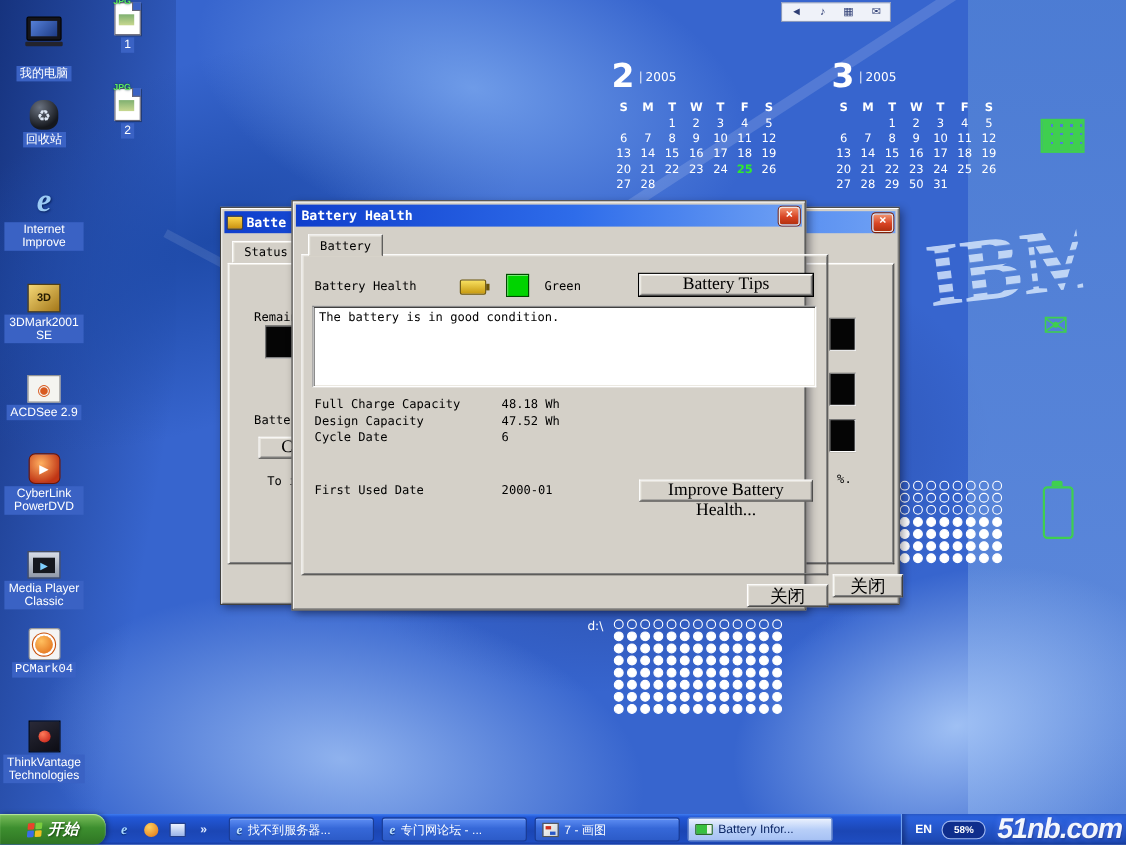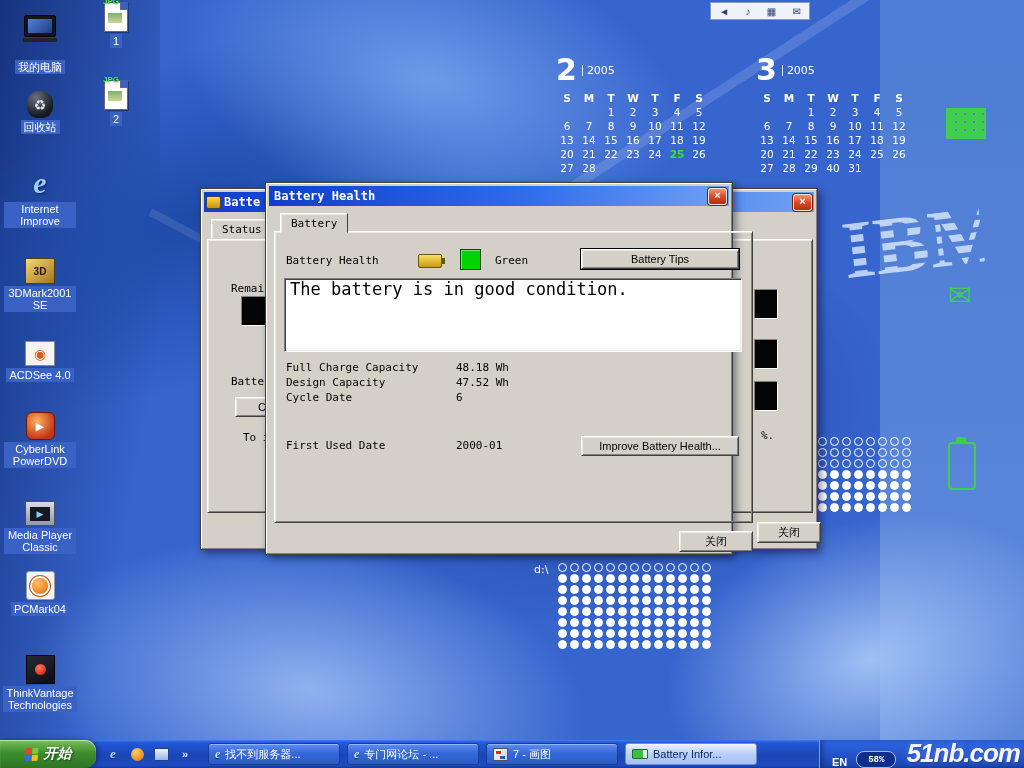--- a/index.html
+++ b/index.html
@@ -57,44 +57,44 @@
   .file-type{position:absolute;left:-2px;top:-6px;color:#5FE85F;font-size:8px;font-weight:bold;text-shadow:0 0 2px #033;}
 
   
   .win{position:absolute;background:#D4D0C8;border:1px solid #404040;box-shadow:inset 1px 1px 0 #FFFFFF,inset -1px -1px 0 #808080,3px 3px 8px rgba(0,0,20,.45);box-sizing:border-box;font-family:"DejaVu Sans Mono",monospace;font-size:11px;color:#000;}
   .tbar{position:absolute;left:3px;right:3px;top:3px;height:20px;background:linear-gradient(90deg,#0F3ECC,#2E6CEA 55%,#6FA1F4);display:flex;align-items:center;padding:0 2px;}
   .tbar-text{color:#fff;font-weight:bold;font-size:12px;margin-left:3px;flex:1;white-space:nowrap;overflow:hidden;}
   .win-ico{width:13px;height:11px;background:linear-gradient(#ffd84a,#c89010);border:1px solid #444;border-radius:2px;flex:0 0 auto;}
   .xbtn{width:17px;height:15px;background:linear-gradient(#F2926E,#D84424 55%,#B2300F);border:1px solid #F4E6DE;border-radius:3px;color:#fff;font:bold 11px "Liberation Sans",sans-serif;line-height:13px;text-align:center;box-shadow:0 0 0 1px #7c2008;flex:0 0 auto;cursor:pointer;}
   .tab{position:absolute;background:#D4D0C8;border:1px solid;border-color:#FFF #404040 #D4D0C8 #FFF;box-shadow:inset 1px 1px 0 #ECE9E2;padding:3px 10px 2px;z-index:2;font-size:11px;}
   .tab-panel{position:absolute;border:1px solid;border-color:#FFF #404040 #404040 #FFF;box-shadow:inset 1px 1px 0 #ECE9E2,inset -1px -1px 0 #808080;z-index:1;}
-  .btn{position:absolute;background:#D4D0C8;border:1px solid;border-color:#FFF #404040 #404040 #FFF;box-shadow:inset 1px 1px 0 #ECE9E2,inset -1px -1px 0 #808080;font-family:Liberation Sans, sans-serif;font-size:11px;color:#000;text-align:center;cursor:pointer;padding:0;}
+  .btn{position:absolute;background:#D4D0C8;border:1px solid;border-color:#FFF #404040 #404040 #FFF;box-shadow:inset 1px 1px 0 #ECE9E2,inset -1px -1px 0 #808080;font-family:Liberation Serif, serif;font-size:16px;color:#000;text-align:center;cursor:pointer;padding:0;}
   .btn.default{outline:1px solid #000;}
-  .txtbox{position:absolute;background:#fff;border:1px solid;border-color:#808080 #FFF #FFF #808080;box-shadow:inset 1px 1px 0 #404040,inset -1px -1px 0 #ECE9E2;padding:3px 5px;font-size:17px;line-height:14px;}
+  .txtbox{position:absolute;background:#fff;border:1px solid;border-color:#808080 #FFF #FFF #808080;box-shadow:inset 1px 1px 0 #404040,inset -1px -1px 0 #ECE9E2;padding:3px 5px;font-size:11px;line-height:14px;}
   .blackbox{position:absolute;background:#050505;border:1px solid;border-color:#808080 #FFF #FFF #808080;}
   .fld-row{display:flex;height:15px;align-items:center;}
   .fld-l{width:170px;flex:0 0 auto;}
   .fld-v{flex:1;}
   .batt-ico{position:relative;width:22px;height:12px;background:linear-gradient(#F8E060,#C89A10);border:1px solid #6A5408;border-radius:2px;display:inline-block;}
   .batt-ico::after{content:"";position:absolute;right:-4px;top:3px;width:3px;height:6px;background:#6A5408;}
   .swatch{width:19px;height:19px;background:#00D400;border:1px solid #004800;box-shadow:inset 1px 1px 0 rgba(255,255,255,.45);display:inline-block;}
 
   
   .taskbar{position:absolute;left:0;bottom:0;width:1024px;height:28px;background:linear-gradient(#3E7BF0 0%,#2258D8 10%,#1B46B4 55%,#1E4CC0 90%,#15379A 100%);display:flex;align-items:center;z-index:30;}
   .start-btn{height:28px;width:96px;background:linear-gradient(#7CBF5C,#3D8F2F 45%,#2E7423);border-radius:0 11px 11px 0;box-shadow:inset 0 1px 1px #B8E8A0,2px 0 5px rgba(0,0,0,.35);display:flex;align-items:center;justify-content:center;gap:6px;color:#fff;font:bold italic 14px "Liberation Sans",sans-serif;text-shadow:1px 1px 2px #1A4A12;cursor:pointer;flex:0 0 auto;}
   .flag{display:grid;grid-template-columns:6px 6px;grid-template-rows:6px 6px;gap:1px;transform:skew(-8deg) rotate(-3deg);}
   .flag span{border-radius:1px;display:block;}
   .ql{display:flex;align-items:center;gap:6px;margin:0 8px;flex:0 0 auto;}
   .ql-ico{width:18px;height:18px;display:flex;align-items:center;justify-content:center;cursor:pointer;}
   .tasks{display:flex;align-items:center;gap:7px;margin-left:6px;flex:0 0 auto;}
   .task{height:22px;width:132px;background:linear-gradient(#5F8FF4,#3668D8 45%,#2C5BC8);border:1px solid #1A3C94;border-radius:3px;box-shadow:inset 0 1px 0 rgba(255,255,255,.35);color:#fff;font-size:11px;display:flex;align-items:center;gap:5px;padding:0 6px;overflow:hidden;white-space:nowrap;cursor:pointer;box-sizing:border-box;}
   .task.active{background:linear-gradient(#ECF2FE,#B8CFF8 50%,#A6C1F4);color:#0E2866;border-color:#6C8CCC;}
-  .tray{margin-left:auto;height:28px;background:linear-gradient(#2E66E4,#1A44AC);border-left:1px solid #6FA0F0;box-shadow:inset 3px 0 4px rgba(0,0,20,.3);display:flex;align-items:flex-end;gap:9px;padding:0 12px;width:205px;box-sizing:border-box;}
+  .tray{margin-left:auto;height:28px;background:linear-gradient(#2E66E4,#1A44AC);border-left:1px solid #6FA0F0;box-shadow:inset 3px 0 4px rgba(0,0,20,.3);display:flex;align-items:center;gap:9px;padding:0 12px;width:205px;box-sizing:border-box;}
   .tray-lang{color:#fff;font-size:11px;font-weight:bold;}
-  .batt-badge{min-width:30px;height:15px;background:#0F2E8C;border:1px solid #9FB8F0;border-radius:8px;color:#fff;font-size:9px;font-weight:bold;display:flex;align-items:center;justify-content:center;padding:0 4px;font-family:Liberation Mono, monospace;}
+  .batt-badge{min-width:30px;height:15px;background:#0F2E8C;border:1px solid #9FB8F0;border-radius:8px;color:#fff;font-size:9px;font-weight:bold;display:flex;align-items:center;justify-content:center;padding:0 4px;}
   .watermark{position:absolute;right:4px;bottom:-1px;z-index:40;color:#fff;font:italic 900 26px "Liberation Sans",sans-serif;letter-spacing:-1px;opacity:.95;text-shadow:0 0 7px rgba(90,130,255,.9),1px 1px 2px rgba(0,0,40,.5);}
 </style>
 </head>
 <body>
 
 <div id="screen">
 
   <div class="wp">
     <div class="w1"></div>
     <div class="w2"></div>
@@ -221,21 +221,21 @@
               <td>22</td>
               <td>23</td>
               <td>24</td>
               <td>25</td>
               <td>26</td>
             </tr>
             <tr>
               <td>27</td>
               <td>28</td>
               <td>29</td>
-              <td>40</td>
+              <td>50</td>
               <td>31</td>
               <td></td>
               <td></td>
             </tr>
           </tbody>
         </table>
       </div>
     </div>
 
   <div class="ibm-logo">
@@ -310,37 +310,37 @@
           <div style="width:28px;height:24px;background:linear-gradient(140deg,#F5D876,#A37618);border:1px solid #553F08;color:#241A00;font:bold 10px 'Liberation Sans',sans-serif;display:flex;align-items:center;justify-content:center">3D</div>
         </div>
                  <div class="di-label">3DMark2001 SE</div>
       </div>
       <div class="desktop-icon" style="left: 4px; top: 332px;">
         <div class="di-art">
           <div style="width:28px;height:23px;background:#F4F4F0;border:1px solid #8A8A8A;display:flex;align-items:center;justify-content:center">
             <span style="color:#D85A20;font-size:14px;line-height:1">◉</span>
           </div>
         </div>
-                 <div class="di-label">ACDSee 4.0</div>
+                 <div class="di-label">ACDSee 2.9</div>
       </div>
       <div class="desktop-icon" style="left: 4px; top: 406px;">
         <div class="di-art">
           <div style="width:27px;height:26px;border-radius:6px;background:radial-gradient(circle at 38% 32%,#FFB060,#C03515 75%);border:1px solid #6E1505;display:flex;align-items:center;justify-content:center;color:#FFF;font-size:11px">▶</div>
         </div>
                  <div class="di-label">CyberLink PowerDVD</div>
       </div>
       <div class="desktop-icon" style="left: 4px; top: 492px;">
         <div class="di-art">
           <div style="width:28px;height:23px;background:linear-gradient(#D8DDE6,#9099A8);border:1px solid #4A4F5A;display:flex;align-items:center;justify-content:center">
             <div style="width:20px;height:14px;background:#15181F;color:#7FD0FF;font-size:9px;display:flex;align-items:center;justify-content:center">▶</div>
           </div>
         </div>
                  <div class="di-label">Media Player Classic</div>
       </div>
-      <div class="desktop-icon" style="left: 4px; top: 566px;">
+      <div class="desktop-icon" style="left: 4px; top: 566px; font-family: Liberation Mono, monospace;">
         <div class="di-art">
           <div style="width:27px;height:27px;background:#F4F4F4;border:1px solid #9A9A9A;border-radius:3px;display:flex;align-items:center;justify-content:center">
             <div style="width:16px;height:16px;border-radius:50%;background:radial-gradient(circle at 35% 30%,#FFC060,#E06812);box-shadow:0 0 0 2px #FFF,0 0 0 3px #C8500A"></div>
           </div>
         </div>
                  <div class="di-label">PCMark04</div>
       </div>
       <div class="desktop-icon" style="left: 4px; top: 650px;">
         <div class="di-art">
           <div style="width:27px;height:27px;background:linear-gradient(150deg,#2A2A38,#0C0C14);border:1px solid #000;display:flex;align-items:center;justify-content:center">

